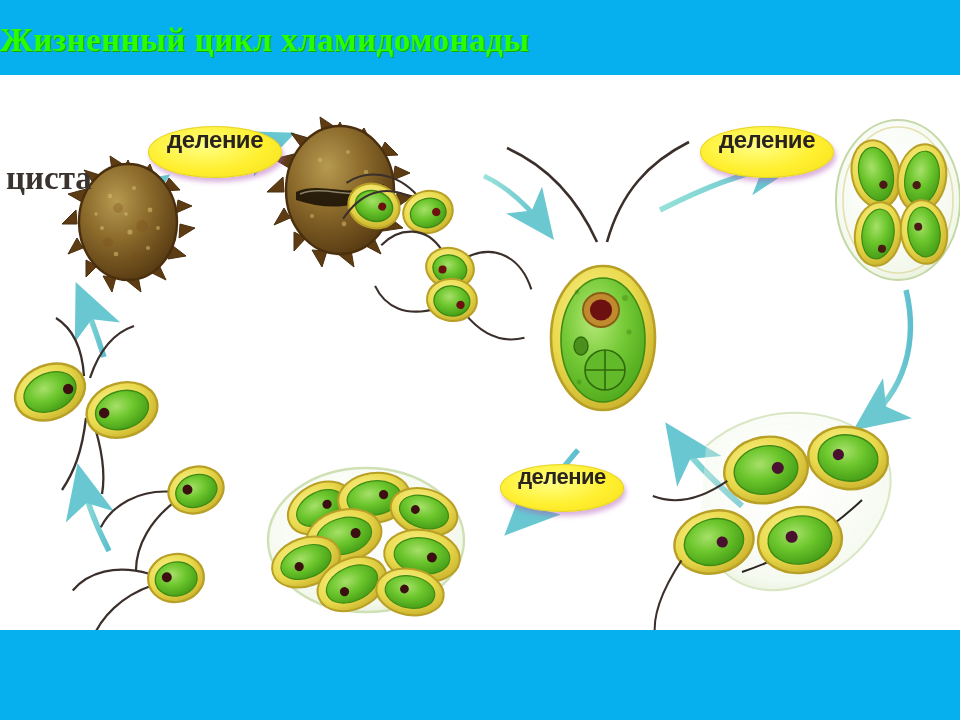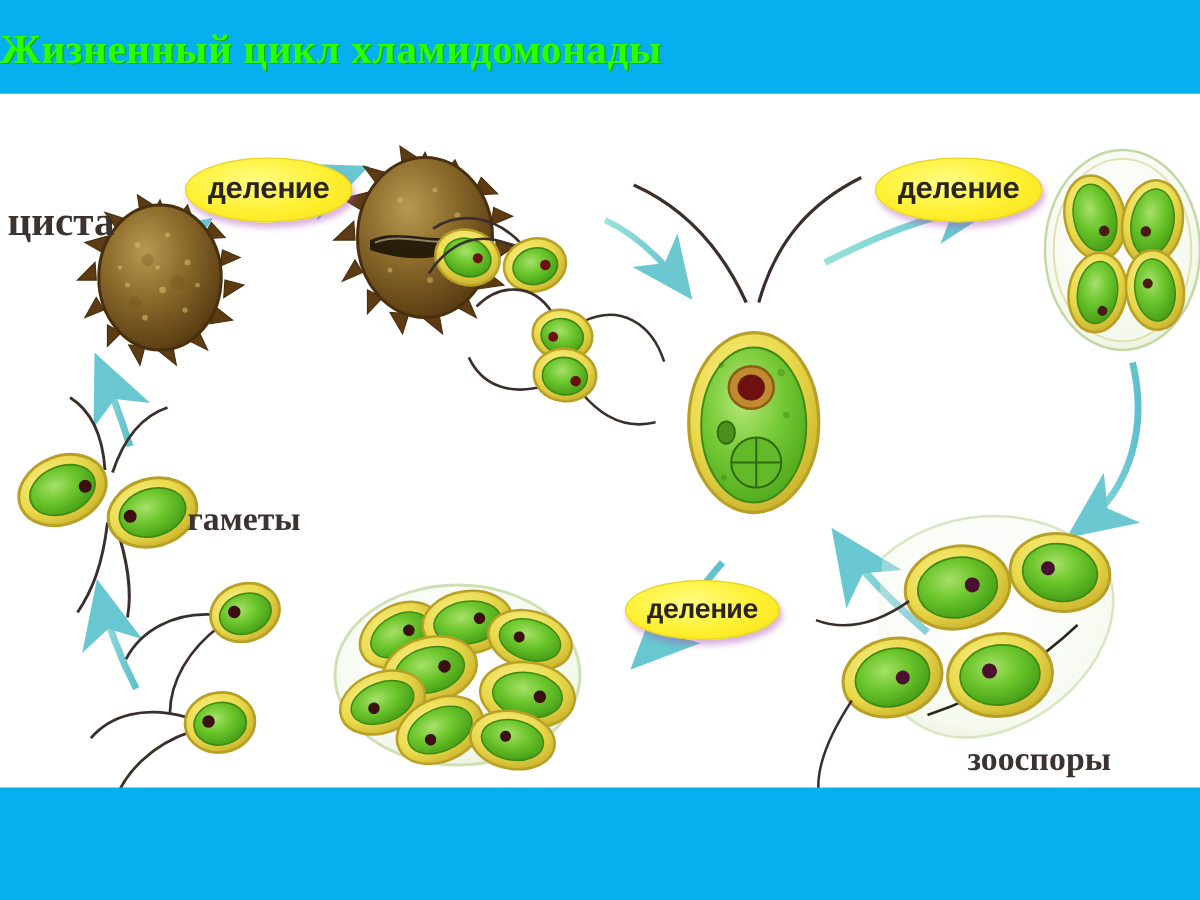--- a/index.html
+++ b/index.html
@@ -17,26 +17,26 @@
   #header-title{
     position:absolute;left:0;top:22px;width:784px;text-align:left;
     font-family:Liberation Serif, serif;
     font-weight:bold;font-size:33px;letter-spacing:.5px;
     color:#2aff00;text-shadow:1px 1px 0 #1aa800;
     white-space:nowrap;
   }
 
   
   .callout{
-    position:absolute;display:flex;align-items:center;justify-content:center;
+    position:absolute;display:flex;align-items:flex-start;justify-content:center;
     border-radius:50%;
     background:radial-gradient(ellipse at 42% 38%, #ffff84 0%, #ffef2e 55%, #f4df1d 100%);
     box-shadow:2px 4px 5px rgba(170,80,180,.45), 0 0 0 1px rgba(220,200,40,.7) inset;
     color:#2a2420;font-weight:bold;
-    font-family:Liberation Mono, monospace;
+    font-family:Liberation Sans, sans-serif;
     white-space:nowrap;letter-spacing:-.5px;
   }
   .callout span{position:relative;z-index:3;}
   #callout-division-1{left:148px;top:126px;width:134px;height:52px;font-size:24px;}
   #callout-division-2{left:700px;top:126px;width:134px;height:52px;font-size:24px;}
   #callout-division-3{left:500px;top:464px;width:124px;height:48px;font-size:22px;}
 
   
   .plabel{
     position:absolute;color:#3a3330;font-weight:bold;
@@ -366,22 +366,20 @@
         <circle cx="-18" cy="-2" r="5.2" fill="#3c1010"></circle>
       </g>
     </g>
   </svg>
 
   <div class="band" id="header-band"></div>
   <div id="header-title">Жизненный цикл хламидомонады</div>
   <div class="band" id="footer-band"></div>
 
   <div class="plabel" id="label-cyst">циста</div>
-  <div class="plabel" id="label-gametes">гаметы</div>
-  <div class="plabel" id="label-zoospores">зооспоры</div>
 
   <div class="callout" id="callout-division-1">
     <span>деление</span>
   </div>
   <div class="callout" id="callout-division-2">
     <span>деление</span>
   </div>
   <div class="callout" id="callout-division-3">
     <span>деление</span>
   </div>

